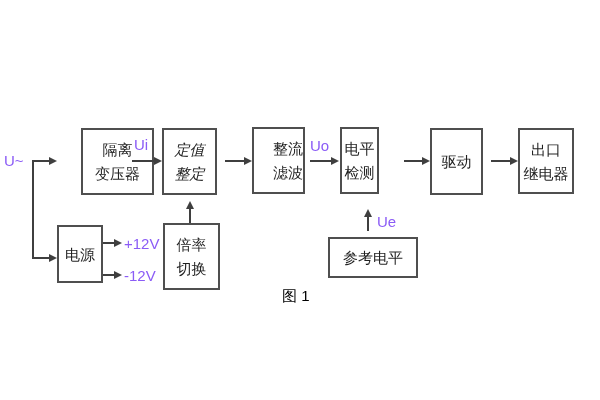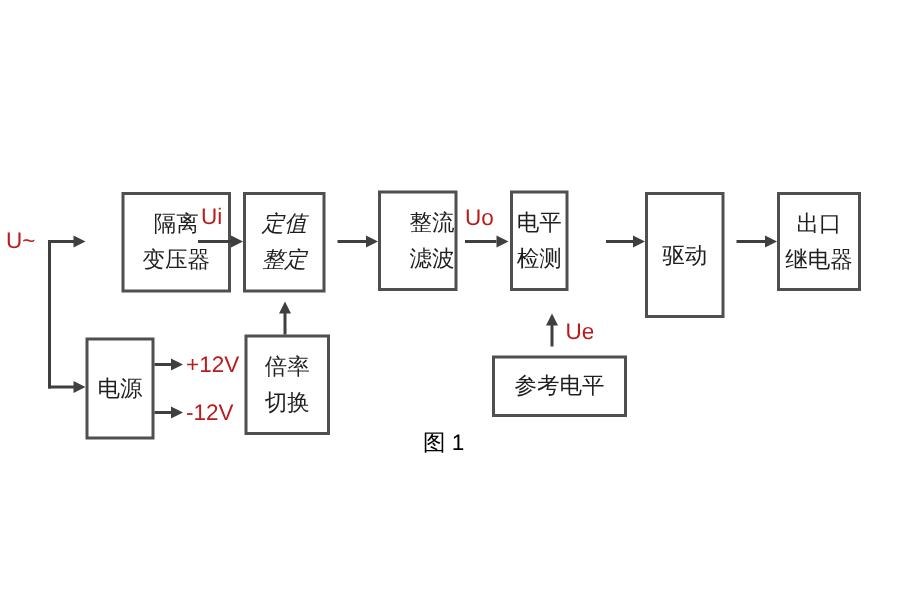--- a/index.html
+++ b/index.html
@@ -29,23 +29,23 @@
     color: #1f1f1f;
     font-size: 15px;
     line-height: 1;
     text-align: center;
     white-space: nowrap;
   }
   .b-isolation { left: 57px;  top: 128px; width: 73px; height: 67px; margin-left: 24px; }
   .b-setting   { left: 162px; top: 128px; width: 55px; height: 67px; font-style: italic; }
   .b-rectifier { left: 252px; top: 127px; width: 53px; height: 67px; align-items: flex-end; }
   .b-level     { left: 340px; top: 127px; width: 39px; height: 67px; }
-  .b-drive     { left: 430px; top: 128px; width: 53px; height: 84px; }
+  .b-drive     { left: 430px; top: 128px; width: 53px; height: 67px; }
   .b-relay     { left: 518px; top: 128px; width: 56px; height: 66px; }
-  .b-power     { left: 57px;  top: 225px; width: 46px; height: 68px; }
+  .b-power     { left: 57px;  top: 225px; width: 46px; height: 58px; }
   .b-ratio     { left: 163px; top: 223px; width: 57px; height: 67px; }
   .b-ref       { left: 328px; top: 237px; width: 90px; height: 41px; }
 
   
   .hline, .vline {
     position: absolute;
     background: #3f3f3f;
   }
   .hline { height: 2px; }
   .vline { width: 2px; }
@@ -60,21 +60,21 @@
     position: absolute;
     width: 0; height: 0;
     border-bottom: 8px solid #3f3f3f;
     border-left: 4px solid transparent;
     border-right: 4px solid transparent;
   }
 
   
   .lbl {
     position: absolute;
-    color: #b91c1c;
+    color: #8b5cf6;
     font-size: 15px;
     line-height: 1;
     white-space: nowrap;
   }
   .lbl-u   { left: 4px;   top: 153px; }
   .lbl-ui  { left: 134px; top: 137px; }
   .lbl-uo  { left: 310px; top: 138px; }
   .lbl-ue  { left: 377px; top: 214px; }
   .lbl-p12 { left: 124px; top: 236px; }
   .lbl-m12 { left: 124px; top: 268px; }

